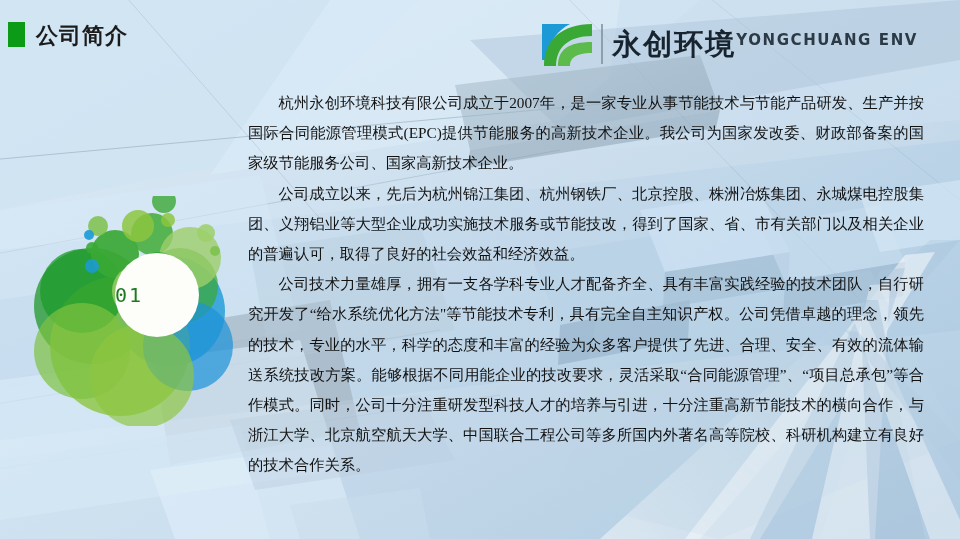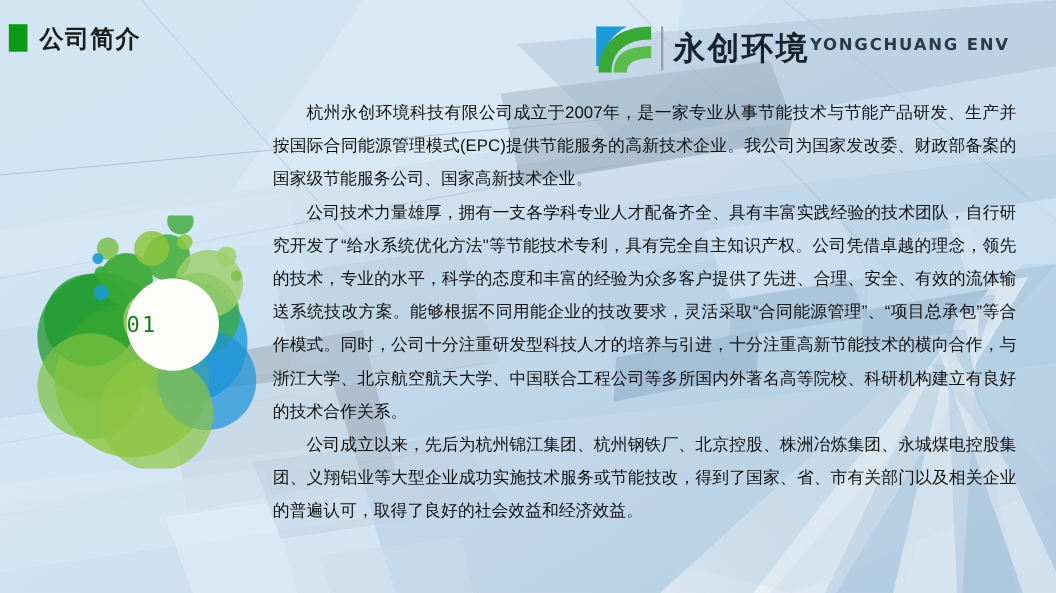--- a/index.html
+++ b/index.html
@@ -51,21 +51,21 @@
     background:#fdfdfa;display:flex;align-items:center;justify-content:flex-start;
   }
   .badge-num{
     font-size:20px;color:#1d7a22;letter-spacing:2px;
     font-family:"DejaVu Sans Mono","Liberation Mono",monospace;
   }
 
   
   .body-copy{
     position:absolute;left:248px;top:88px;width:676px;
-    font-family:Liberation Sans, sans-serif;
+    font-family:Liberation Serif, serif;
     font-size:15.3px;color:#121212;line-height:30.2px;
     text-align:justify;
   }
   .body-copy p{margin:0;text-indent:2em;}
 </style>
 </head>
 <body>
 
 <div class="slide">
 
@@ -196,17 +196,17 @@
       <circle cx="195" cy="55" r="5" fill="#79bf46" opacity=".8"></circle>
       <circle cx="144" cy="5" r="12" fill="#3aa835" opacity=".8"></circle>
     </svg>
   </div>
   <div class="badge-circle">
     <span class="badge-num">01</span>
   </div>
 
   <div class="body-copy">
     <p>杭州永创环境科技有限公司成立于2007年，是一家专业从事节能技术与节能产品研发、生产并按国际合同能源管理模式(EPC)提供节能服务的高新技术企业。我公司为国家发改委、财政部备案的国家级节能服务公司、国家高新技术企业。</p>
+    <p>公司成立以来，先后为杭州锦江集团、杭州钢铁厂、北京控股、株洲冶炼集团、永城煤电控股集团、义翔铝业等大型企业成功实施技术服务或节能技改，得到了国家、省、市有关部门以及相关企业的普遍认可，取得了良好的社会效益和经济效益。</p>
     <p>公司技术力量雄厚，拥有一支各学科专业人才配备齐全、具有丰富实践经验的技术团队，自行研究开发了“给水系统优化方法"等节能技术专利，具有完全自主知识产权。公司凭借卓越的理念，领先的技术，专业的水平，科学的态度和丰富的经验为众多客户提供了先进、合理、安全、有效的流体输送系统技改方案。能够根据不同用能企业的技改要求，灵活采取“合同能源管理”、“项目总承包”等合作模式。同时，公司十分注重研发型科技人才的培养与引进，十分注重高新节能技术的横向合作，与浙江大学、北京航空航天大学、中国联合工程公司等多所国内外著名高等院校、科研机构建立有良好的技术合作关系。</p>
-    <p>公司成立以来，先后为杭州锦江集团、杭州钢铁厂、北京控股、株洲冶炼集团、永城煤电控股集团、义翔铝业等大型企业成功实施技术服务或节能技改，得到了国家、省、市有关部门以及相关企业的普遍认可，取得了良好的社会效益和经济效益。</p>
   </div>
 
 </div>
 
 </body></html>

